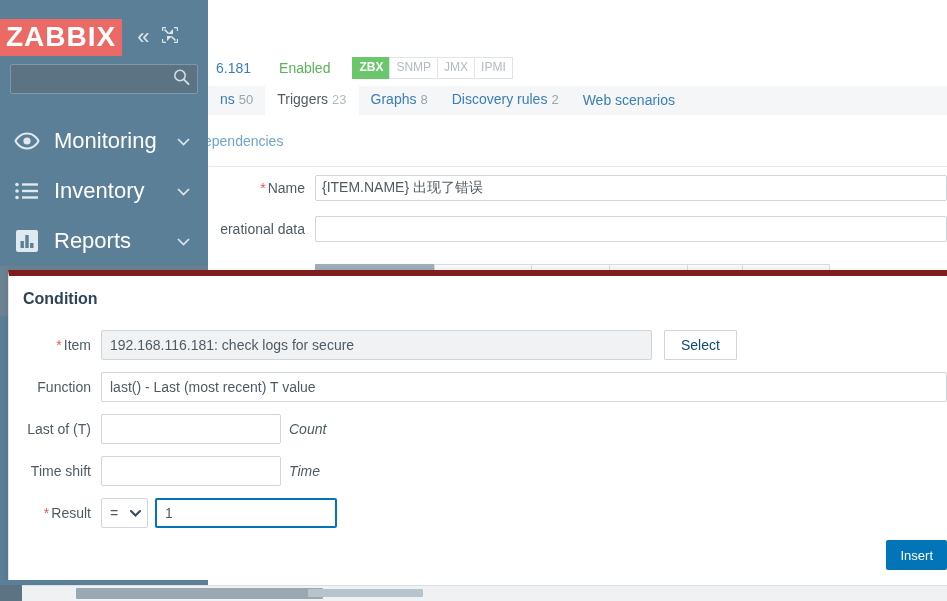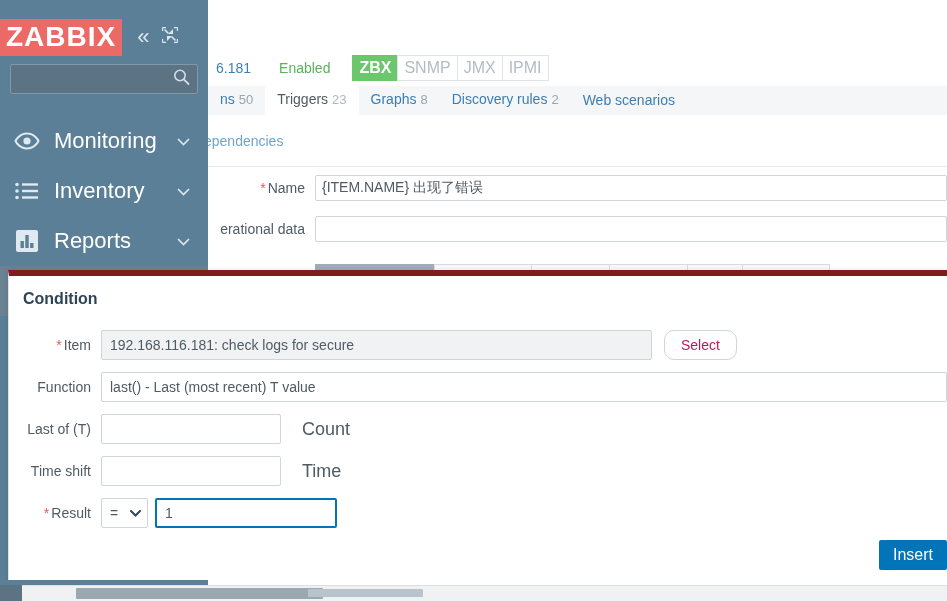--- a/index.html
+++ b/index.html
@@ -136,21 +136,21 @@
     height: 36px;
     display: flex;
     align-items: center;
     padding-left: 8px;
     background: #ffffff;
   }
   .host-ip { color: #3b7eb5; font-size: 14px; }
   .host-enabled { color: #59b359; font-size: 14px; margin-left: 28px; }
   .iface-group { display: flex; margin-left: 22px; }
   .iface {
-    font-size: 16px;
+    font-size: 12px;
     padding: 2px 6px 3px 6px;
     border: 1px solid #dfe4e7;
     border-right: none;
     color: #b3bcc4;
     line-height: 1.2;
   }
   .iface:last-child { border-right: 1px solid #dfe4e7; }
   .iface.on {
     background: #6bc76b;
     border-color: #6bc76b;
@@ -287,23 +287,23 @@
     padding: 0 8px;
     font-size: 14px;
     color: #4f5b64;
   }
   .btn-select {
     margin-left: 12px;
     height: 30px;
     padding: 0 16px;
     background: #ffffff;
     border: 1px solid #cfd5d9;
-    border-radius: 10px;
-    font-size: 14px;
-    color: #be185d;
+    border-radius: 1px;
+    font-size: 14px;
+    color: #0c4a6e;
     cursor: pointer;
     font-family: "Liberation Sans", sans-serif;
   }
   .m-select-wide {
     width: 860px;
     height: 30px;
     border: 1px solid #cfd5d9;
     border-radius: 2px;
     background: #ffffff;
     display: flex;
@@ -319,23 +319,24 @@
     border: 1px solid #cfd5d9;
     border-radius: 2px;
     background: #ffffff;
     font-size: 14px;
     color: #4f5b64;
     padding: 0 8px;
     outline: none;
     font-family: "Liberation Sans", sans-serif;
   }
   .unit-label {
-    font-size: 18px;
-    color: #4f5b64;
-    margin-left: 21px;
+    font-size: 14px;
+    color: #4f5b64;
+    margin-left: 8px;
+    font-style: italic;
   }
   .m-op-select {
     width: 47px;
     height: 30px;
     border: 1px solid #cfd5d9;
     border-radius: 2px;
     background: #ffffff;
     display: flex;
     align-items: center;
     justify-content: space-between;
@@ -362,21 +363,21 @@
     position: absolute;
     right: 0; bottom: 16px;
     display: flex;
   }
   .btn-primary {
     background: #0275b8;
     color: #ffffff;
     border: none;
     height: 30px;
     padding: 0 14px;
-    font-size: 16px;
+    font-size: 13px;
     border-radius: 2px;
     cursor: pointer;
     font-family: "Liberation Sans", sans-serif;
     white-space: nowrap;
   }
 
   
   .hscroll {
     position: absolute;
     left: 0; bottom: 0;

